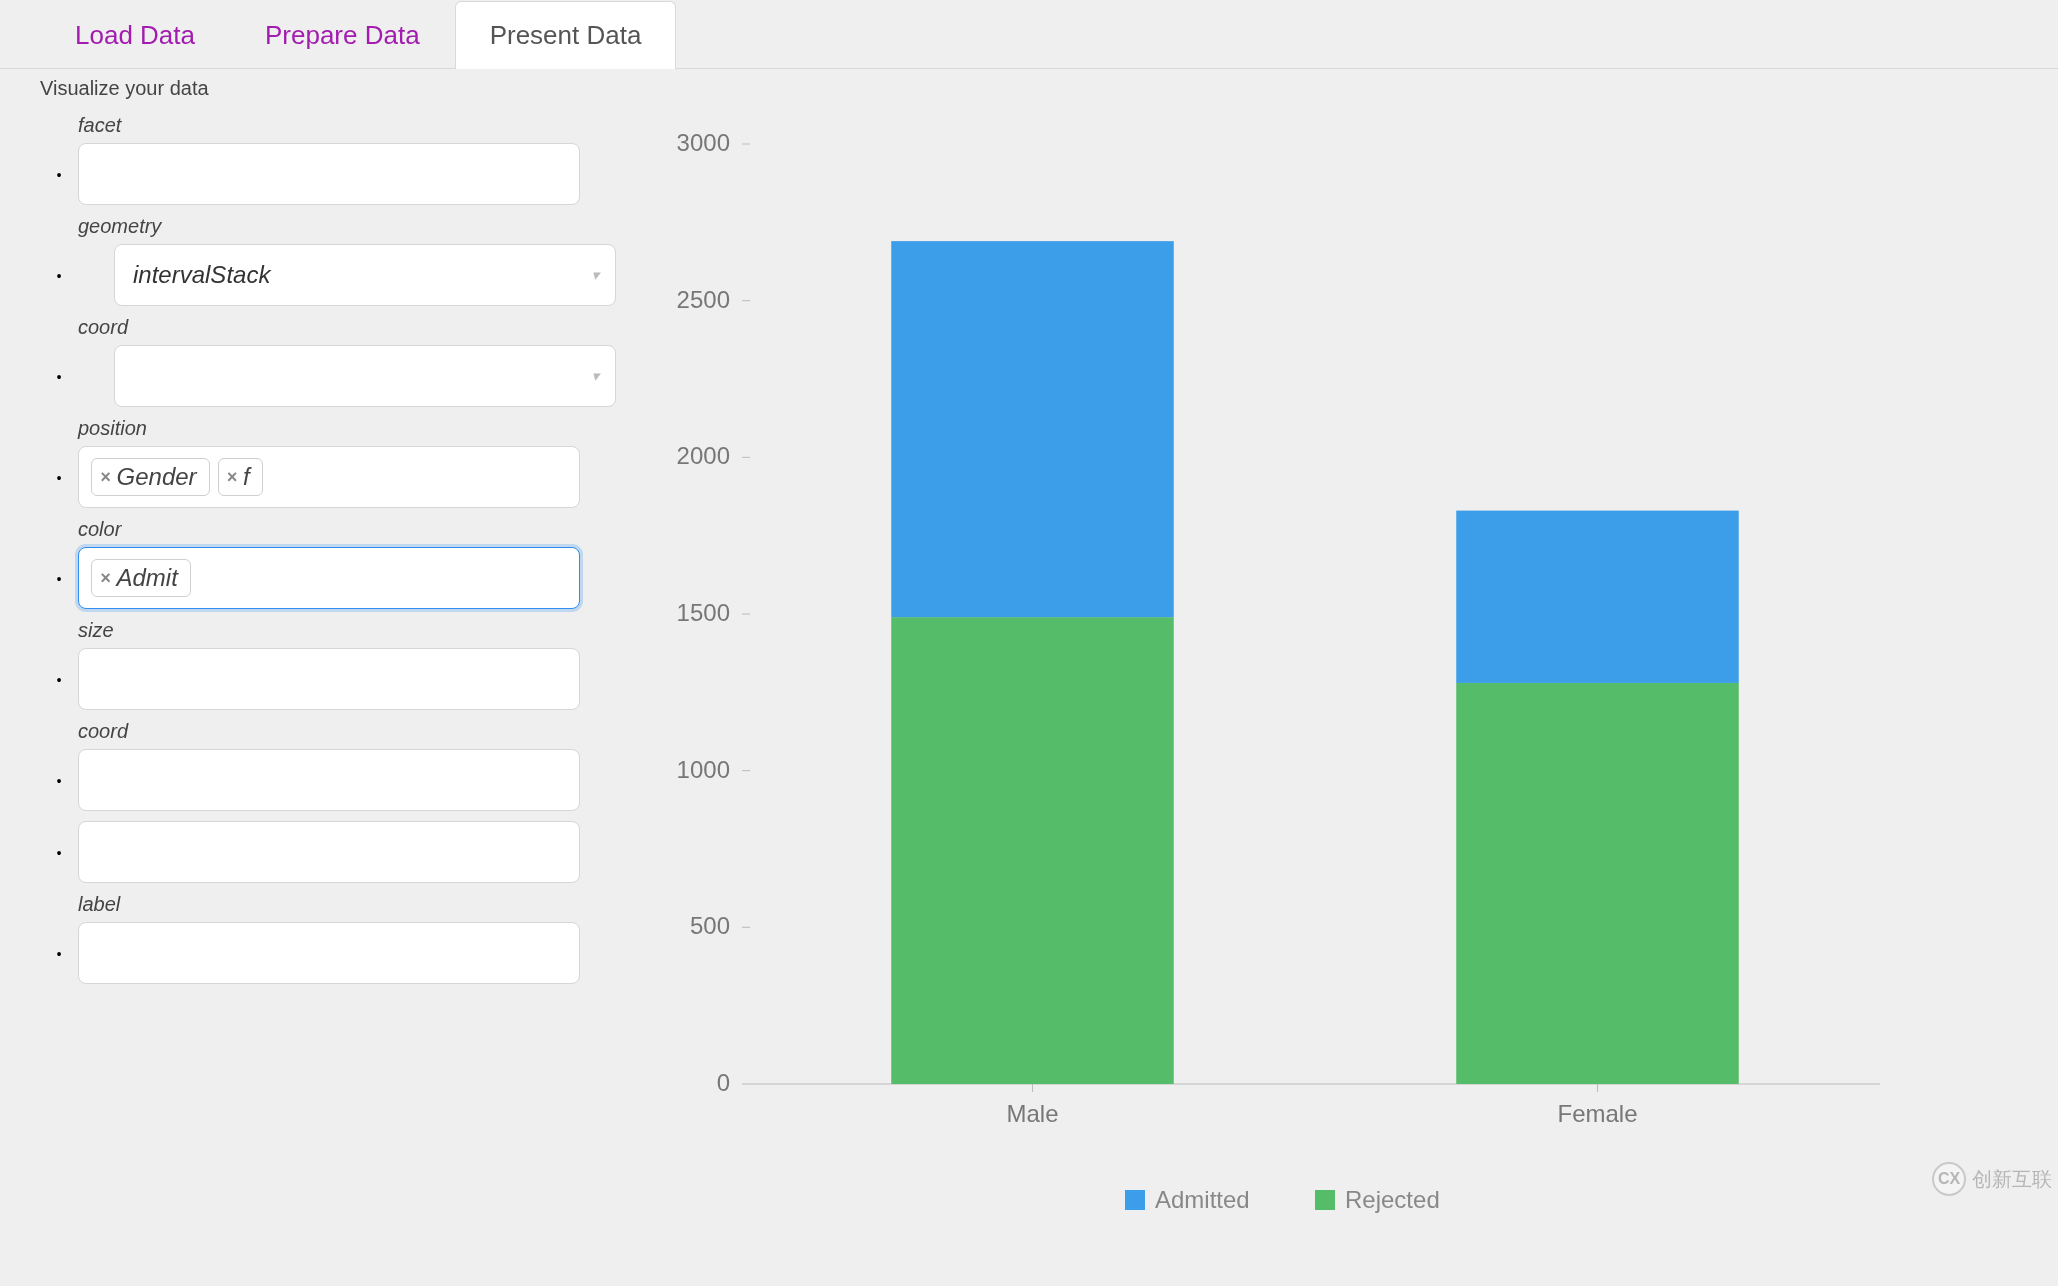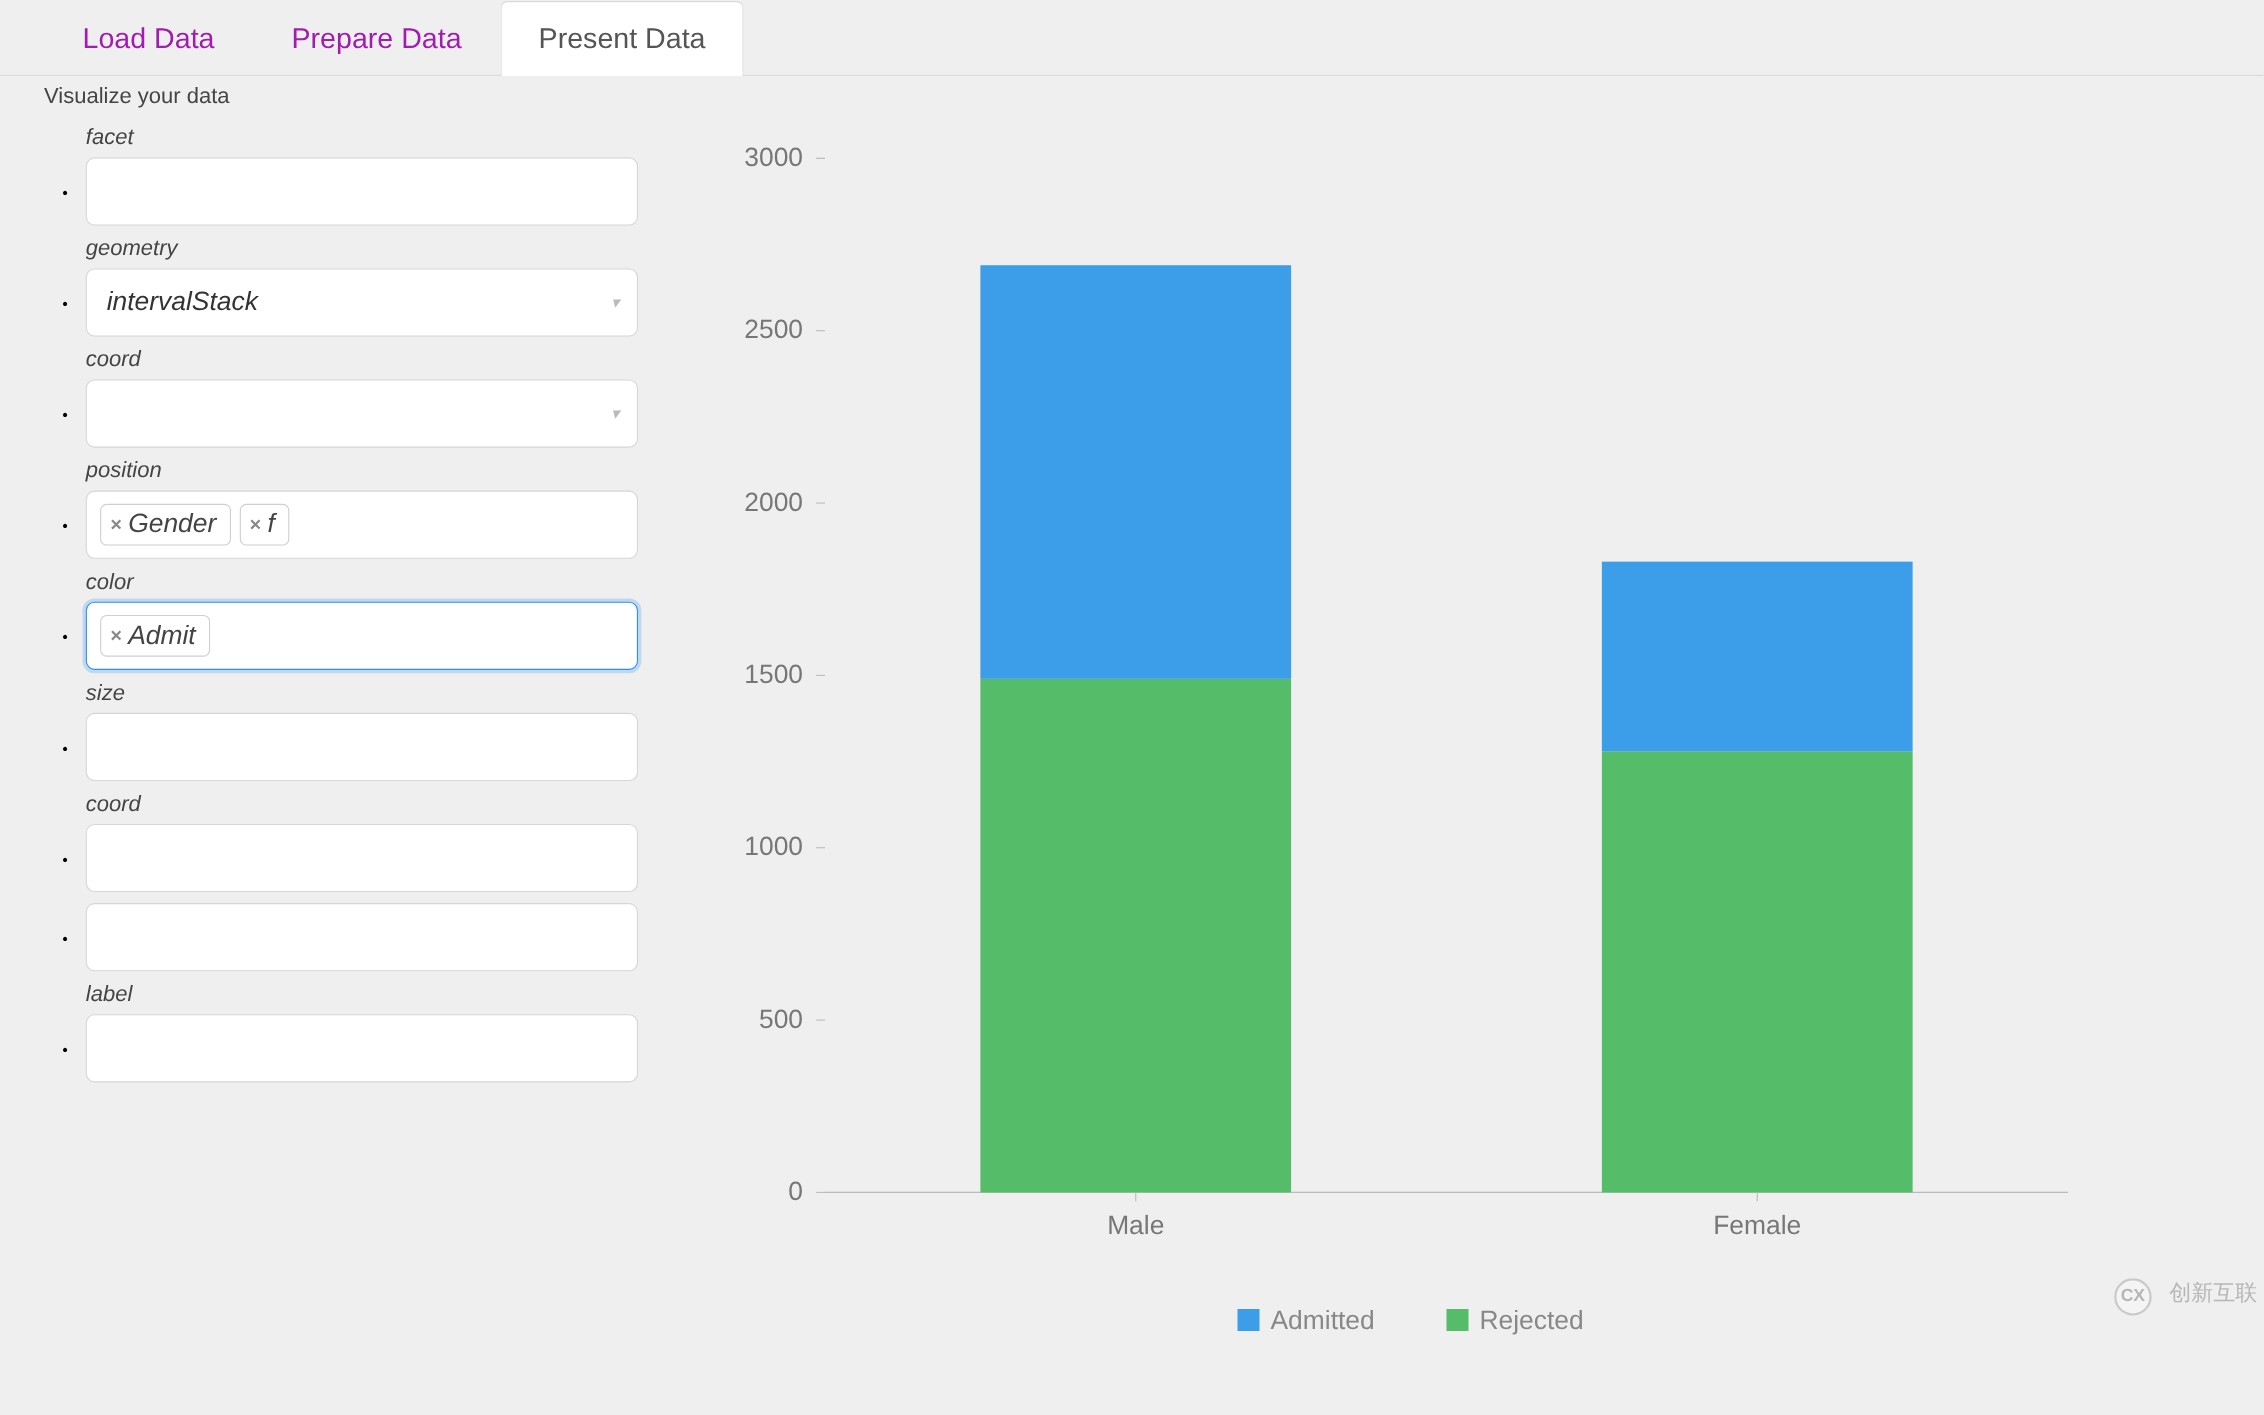--- a/index.html
+++ b/index.html
@@ -66,21 +66,21 @@
   .control {
     width: 100%;
     min-height: 62px;
     background: #fff;
     border: 1px solid #d6d6d6;
     border-radius: 8px;
     padding: 8px 12px;
     display: flex; align-items: center; gap: 8px;
     flex-wrap: wrap;
   }
-  .control.select { position: relative; padding-right: 32px; }
+  .control.select { position: relative; padding-right: 32px; margin-left: 36px; }
   .control.select .caret {
     position: absolute; right: 16px; top: 50%; transform: translateY(-50%);
     color: #bbb;
   }
   .control.focused {
     border-color: #2f8ef0;
     box-shadow: 0 0 0 3px rgba(47,142,240,0.25);
   }
   .select-value {
     font-size: 24px; color: #333; padding-left: 6px;
@@ -103,21 +103,21 @@
   .chart-wrap {
     flex: 1;
     display: flex; flex-direction: column;
     align-items: stretch;
     padding-top: 20px;
   }
   .watermark {
     position: fixed;
     right: 6px;
     bottom: 90px;
-    display: flex; align-items: flex-start; gap: 16px;
+    display: flex; align-items: center; gap: 6px;
     opacity: 0.55;
     color: #888;
     font-size: 20px;
     pointer-events: none;
   }
   .watermark .logo {
     width: 34px; height: 34px; border-radius: 50%;
     border: 2px solid #aaa;
     display: flex; align-items: center; justify-content: center;
     font-size: 16px; color: #888; font-weight: 600;

